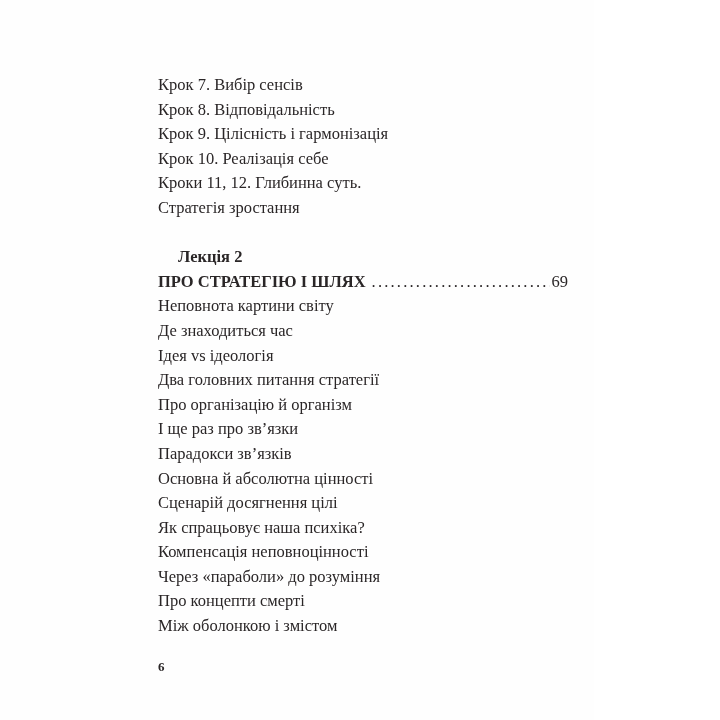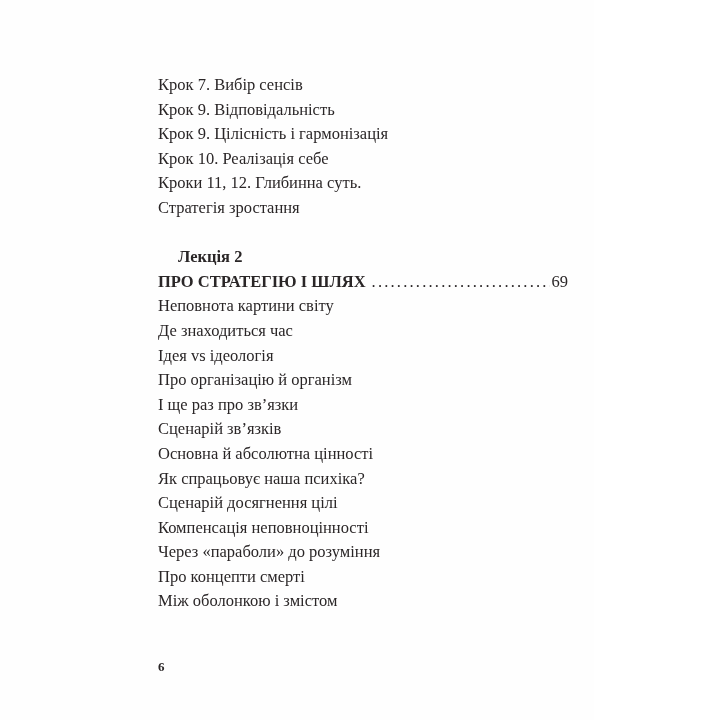--- a/index.html
+++ b/index.html
@@ -62,44 +62,45 @@
       font-weight: bold;
       color: #2a2627;
     }
   </style>
 </head>
 <body>
 
 <div class="page">
   <div class="toc">
     <div class="line">Крок 7. Вибір сенсів</div>
-    <div class="line">Крок 9. Відповідальність</div>
+    <div class="line">Крок 8. Відповідальність</div>
     <div class="line">Крок 9. Цілісність і гармонізація</div>
     <div class="line">Крок 10. Реалізація себе</div>
     <div class="line">Кроки 11, 12. Глибинна суть.</div>
     <div class="line">Стратегія зростання</div>
 
     <div class="gap"></div>
 
     <div class="line lecture-label">Лекція 2</div>
     <div class="line lecture-title">
       <span class="title">ПРО СТРАТЕГІЮ І ШЛЯХ</span>
       <span class="leader">..................................................................</span>
       <span class="pagenum">69</span>
     </div>
 
     <div class="line">Неповнота картини світу</div>
     <div class="line">Де знаходиться час</div>
     <div class="line">Ідея vs ідеологія</div>
+    <div class="line">Два головних питання стратегії</div>
     <div class="line">Про організацію й організм</div>
     <div class="line">І ще раз про зв’язки</div>
-    <div class="line">Сценарій зв’язків</div>
+    <div class="line">Парадокси зв’язків</div>
     <div class="line">Основна й абсолютна цінності</div>
+    <div class="line">Сценарій досягнення цілі</div>
     <div class="line">Як спрацьовує наша психіка?</div>
-    <div class="line">Сценарій досягнення цілі</div>
     <div class="line">Компенсація неповноцінності</div>
     <div class="line">Через «параболи» до розуміння</div>
     <div class="line">Про концепти смерті</div>
     <div class="line">Між оболонкою і змістом</div>
   </div>
 
   <div class="page-number">6</div>
 </div>
 
 </body></html>

